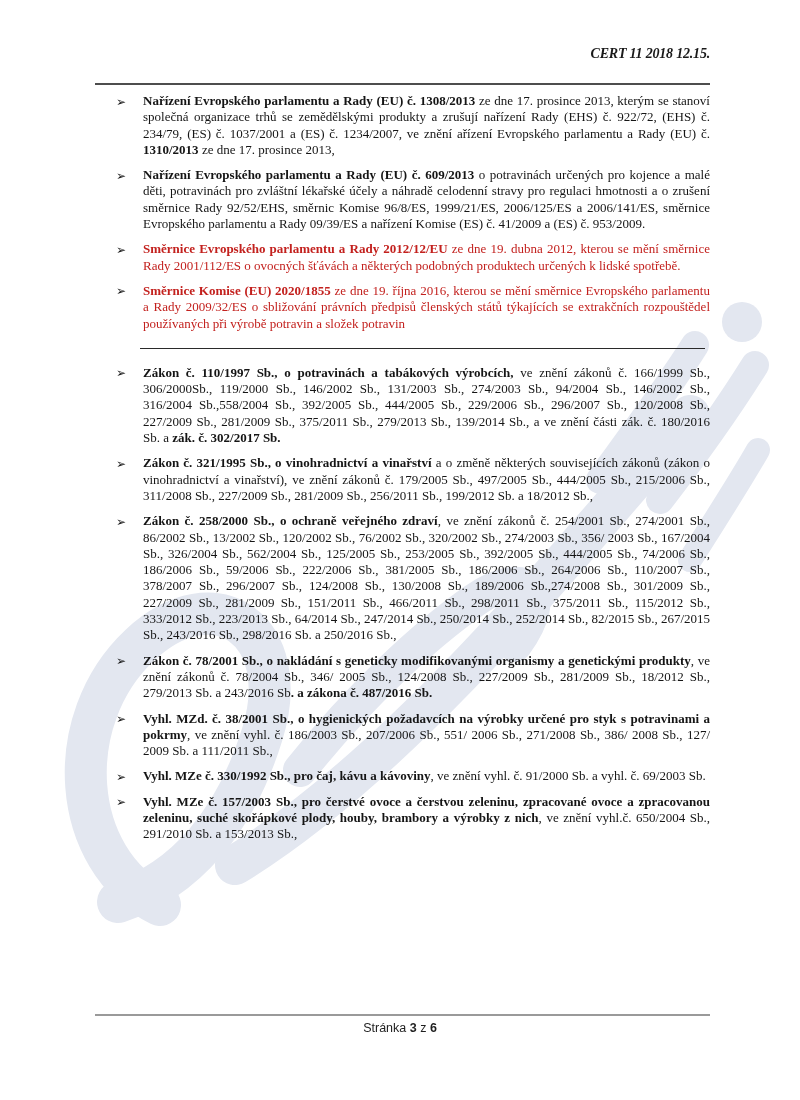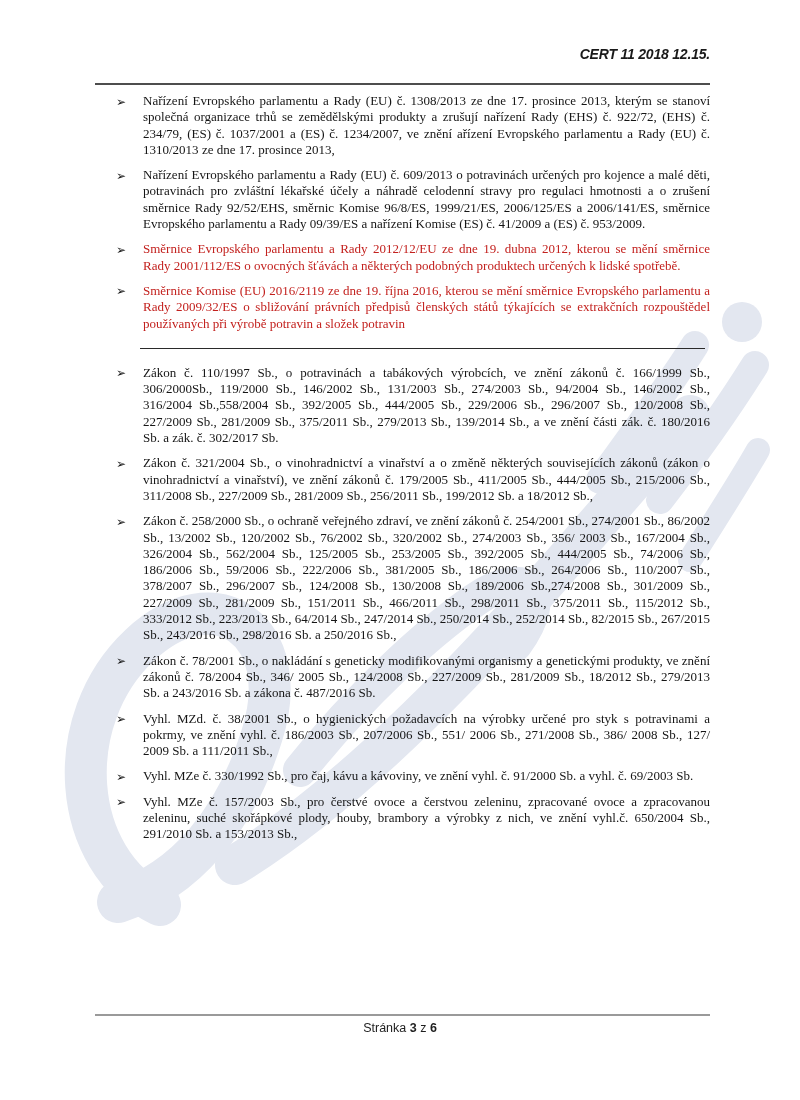--- a/index.html
+++ b/index.html
@@ -10,21 +10,21 @@
     background:#ffffff;
     overflow:hidden;
     font-family:"Liberation Serif", serif;
   }
   .watermark {
     position:absolute; top:0; left:0; width:800px; height:1100px;
     z-index:0; pointer-events:none;
   }
   .doc-header {
     position:absolute; top:46px; right:90px; z-index:2;
-    font-family:Liberation Sans, sans-serif;
+    font-family:Liberation Serif, serif;
     font-style:italic; font-weight:bold;
     font-size:14px; color:#1a1a1a; letter-spacing:-0.2px;
   }
   .top-rule {
     position:absolute; top:83px; left:95px; width:615px; height:0;
     border:none; border-top:2px solid #4d4d4d; z-index:2;
   }
   .content {
     position:absolute; top:93px; left:95px; width:615px; z-index:1;
   }
@@ -34,21 +34,21 @@
     text-align:justify;
     font-size:13px; line-height:16.3px;
     color:#151515;
   }
   .item .bullet {
     position:absolute; left:-27px; top:0.5px;
     font-size:12px; color:#151515;
   }
   .item.red, .item.red b { color:#c3211e; }
   .item.red .bullet { color:#151515; }
-  .item b { font-weight:normal; }
+  .item b { font-weight:bold; }
   .mid-rule {
     border:none; border-top:1.5px solid #2a2a2a;
     margin:16px 0 16px 45px; width:565px;
   }
   .footer-rule {
     position:absolute; top:1014px; left:95px; width:615px; height:0;
     border:none; border-top:2px solid #9a9a9a; z-index:2;
   }
   .footer-text {
     position:absolute; top:1021px; left:0; width:800px; z-index:2;
@@ -75,24 +75,24 @@
     </g>
   </svg>
 
   <div class="doc-header">CERT 11 2018 12.15.</div>
   <hr class="top-rule">
 
   <div class="content" id="list-root">
       <div class="item"><span class="bullet">➢</span><b>Nařízení Evropského parlamentu a Rady (EU) č. 1308/2013</b><span> ze dne 17. prosince 2013, kterým se stanoví společná organizace trhů se zemědělskými produkty a zrušují nařízení Rady (EHS) č. 922/72, (EHS) č. 234/79, (ES) č. 1037/2001 a (ES) č. 1234/2007, ve znění ařízení Evropského parlamentu a Rady (EU) č. </span><b>1310/2013</b><span> ze dne 17. prosince 2013,</span></div>
       <div class="item"><span class="bullet">➢</span><b>Nařízení Evropského parlamentu a Rady (EU) č. 609/2013</b><span> o potravinách určených pro kojence a malé děti, potravinách pro zvláštní lékařské účely a náhradě celodenní stravy pro regulaci hmotnosti a o zrušení směrnice Rady 92/52/EHS, směrnic Komise 96/8/ES, 1999/21/ES, 2006/125/ES a 2006/141/ES, směrnice Evropského parlamentu a Rady 09/39/ES a nařízení Komise (ES) č. 41/2009 a (ES) č. 953/2009.</span></div>
       <div class="item red"><span class="bullet">➢</span><b>Směrnice Evropského parlamentu a Rady 2012/12/EU</b><span> ze dne 19. dubna 2012, kterou se mění směrnice Rady 2001/112/ES o ovocných šťávách a některých podobných produktech určených k lidské spotřebě.</span></div>
-      <div class="item red"><span class="bullet">➢</span><b>Směrnice Komise (EU) 2016/2119</b><span> ze dne 19. října 2016, kterou se mění směrnice Evropského parlamentu a Rady 2009/32/ES o sbližování právních předpisů členských států týkajících se extrakčních rozpouštědel používaných při výrobě potravin a složek potravin</span></div>
+      <div class="item red"><span class="bullet">➢</span><b>Směrnice Komise (EU) 2020/1855</b><span> ze dne 19. října 2016, kterou se mění směrnice Evropského parlamentu a Rady 2009/32/ES o sbližování právních předpisů členských států týkajících se extrakčních rozpouštědel používaných při výrobě potravin a složek potravin</span></div>
       <hr class="mid-rule">
       <div class="item"><span class="bullet">➢</span><b>Zákon č. 110/1997 Sb., o potravinách a tabákových výrobcích,</b><span> ve znění zákonů č. 166/1999 Sb., 306/2000Sb., 119/2000 Sb., 146/2002 Sb., 131/2003 Sb., 274/2003 Sb., 94/2004 Sb., 146/2002 Sb., 316/2004 Sb.,558/2004 Sb., 392/2005 Sb., 444/2005 Sb., 229/2006 Sb., 296/2007 Sb., 120/2008 Sb., 227/2009 Sb., 281/2009 Sb., 375/2011 Sb., 279/2013 Sb., 139/2014 Sb., a ve znění části zák. č. 180/2016 Sb. a </span><b>zák. č. 302/2017 Sb.</b></div>
-      <div class="item"><span class="bullet">➢</span><b>Zákon č. 321/2004 Sb., o vinohradnictví a vinařství</b><span> a o změně některých souvisejících zákonů (zákon o vinohradnictví a vinařství), ve znění zákonů č. 179/2005 Sb., 411/2005 Sb., 444/2005 Sb., 215/2006 Sb., 311/2008 Sb., 227/2009 Sb., 281/2009 Sb., 256/2011 Sb., 199/2012 Sb. a 18/2012 Sb.,</span></div>
+      <div class="item"><span class="bullet">➢</span><b>Zákon č. 321/1995 Sb., o vinohradnictví a vinařství</b><span> a o změně některých souvisejících zákonů (zákon o vinohradnictví a vinařství), ve znění zákonů č. 179/2005 Sb., 497/2005 Sb., 444/2005 Sb., 215/2006 Sb., 311/2008 Sb., 227/2009 Sb., 281/2009 Sb., 256/2011 Sb., 199/2012 Sb. a 18/2012 Sb.,</span></div>
       <div class="item"><span class="bullet">➢</span><b>Zákon č. 258/2000 Sb., o ochraně veřejného zdraví</b><span>, ve znění zákonů č. 254/2001 Sb., 274/2001 Sb., 86/2002 Sb., 13/2002 Sb., 120/2002 Sb., 76/2002 Sb., 320/2002 Sb., 274/2003 Sb.,  356/ 2003 Sb., 167/2004 Sb., 326/2004 Sb.,  562/2004 Sb., 125/2005 Sb., 253/2005 Sb., 392/2005 Sb.,  444/2005 Sb., 74/2006 Sb., 186/2006 Sb., 59/2006 Sb., 222/2006 Sb., 381/2005 Sb., 186/2006 Sb., 264/2006 Sb., 110/2007 Sb., 378/2007 Sb.,  296/2007 Sb., 124/2008 Sb., 130/2008 Sb., 189/2006 Sb.,274/2008 Sb., 301/2009 Sb., 227/2009 Sb., 281/2009 Sb., 151/2011 Sb., 466/2011 Sb., 298/2011 Sb., 375/2011 Sb., 115/2012 Sb., 333/2012 Sb., 223/2013 Sb., 64/2014 Sb., 247/2014 Sb., 250/2014 Sb., 252/2014 Sb., 82/2015 Sb., 267/2015 Sb., 243/2016 Sb., 298/2016 Sb. a 250/2016 Sb.,</span></div>
       <div class="item"><span class="bullet">➢</span><b>Zákon č. 78/2001 Sb., o nakládání s geneticky modifikovanými organismy a genetickými produkty</b><span>, ve znění zákonů č. 78/2004 Sb., 346/ 2005 Sb., 124/2008 Sb., 227/2009 Sb., 281/2009 Sb., 18/2012 Sb., 279/2013 Sb. a 243/2016 Sb</span><b>. a zákona č. 487/2016 Sb.</b></div>
       <div class="item"><span class="bullet">➢</span><b>Vyhl. MZd. č. 38/2001 Sb., o hygienických požadavcích na výrobky určené pro styk s potravinami a pokrmy</b><span>, ve znění vyhl. č. 186/2003 Sb., 207/2006 Sb., 551/ 2006 Sb., 271/2008 Sb., 386/ 2008 Sb., 127/ 2009 Sb. a  111/2011 Sb.,</span></div>
       <div class="item"><span class="bullet">➢</span><b>Vyhl. MZe č. 330/1992 Sb., pro čaj, kávu a kávoviny</b><span>, ve znění vyhl. č. 91/2000 Sb. a vyhl. č. 69/2003 Sb.</span></div>
       <div class="item"><span class="bullet">➢</span><b>Vyhl. MZe č. 157/2003 Sb., pro čerstvé ovoce a čerstvou zeleninu, zpracované ovoce a zpracovanou zeleninu, suché skořápkové plody, houby, brambory a výrobky z nich</b><span>, ve znění vyhl.č. 650/2004 Sb., 291/2010 Sb. a 153/2013 Sb.,</span></div>
     </div>
 
   <hr class="footer-rule">
   <div class="footer-text"><span>Stránka </span><b>3</b><span> z </span><b>6</b></div>
 

